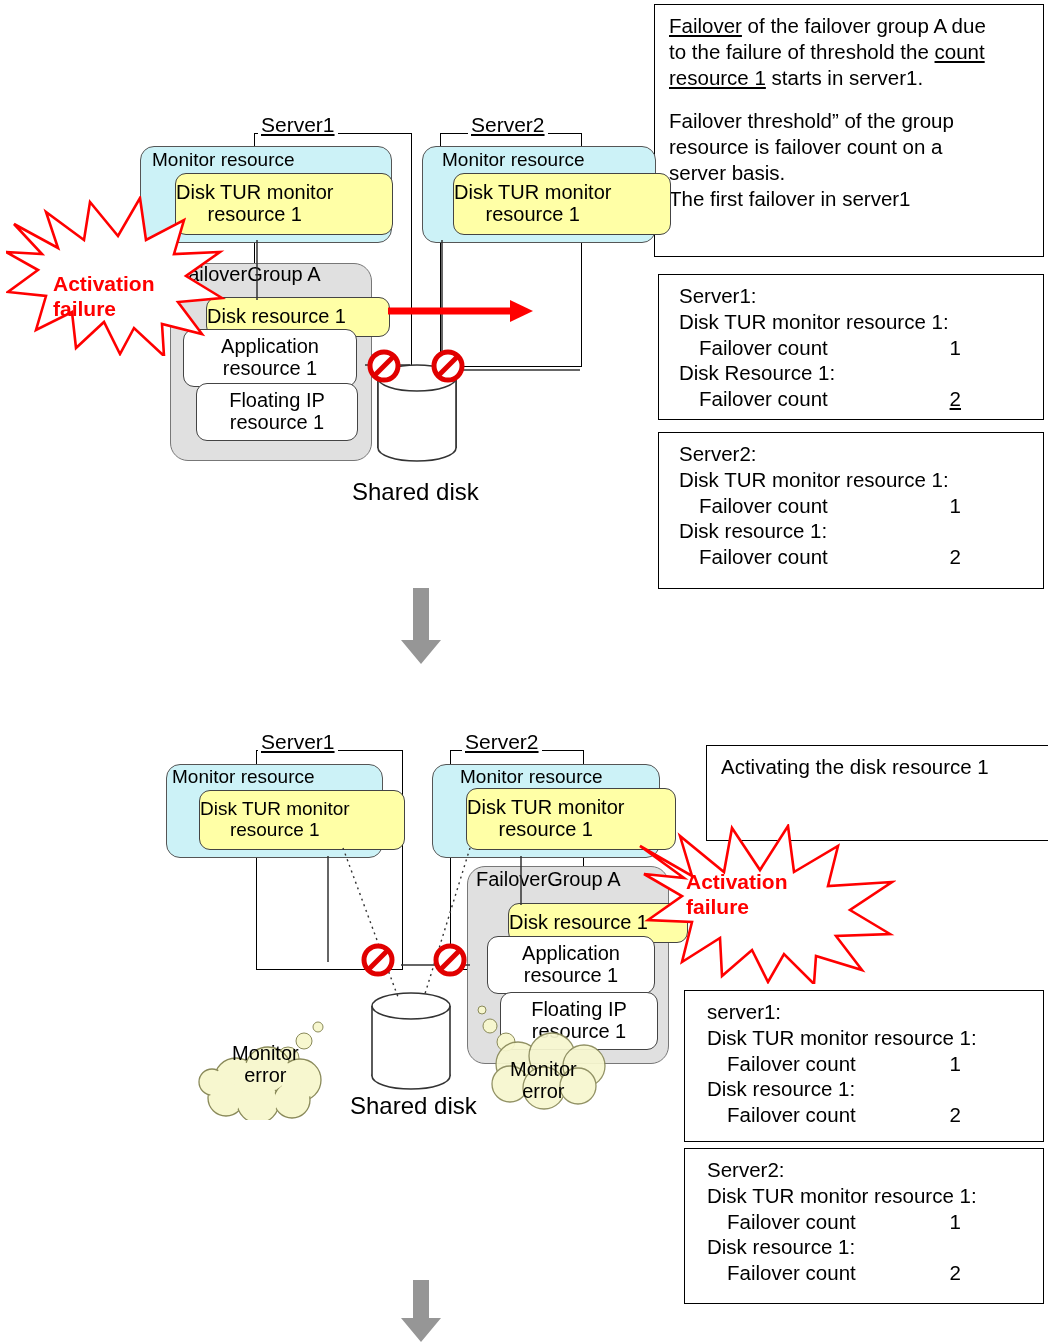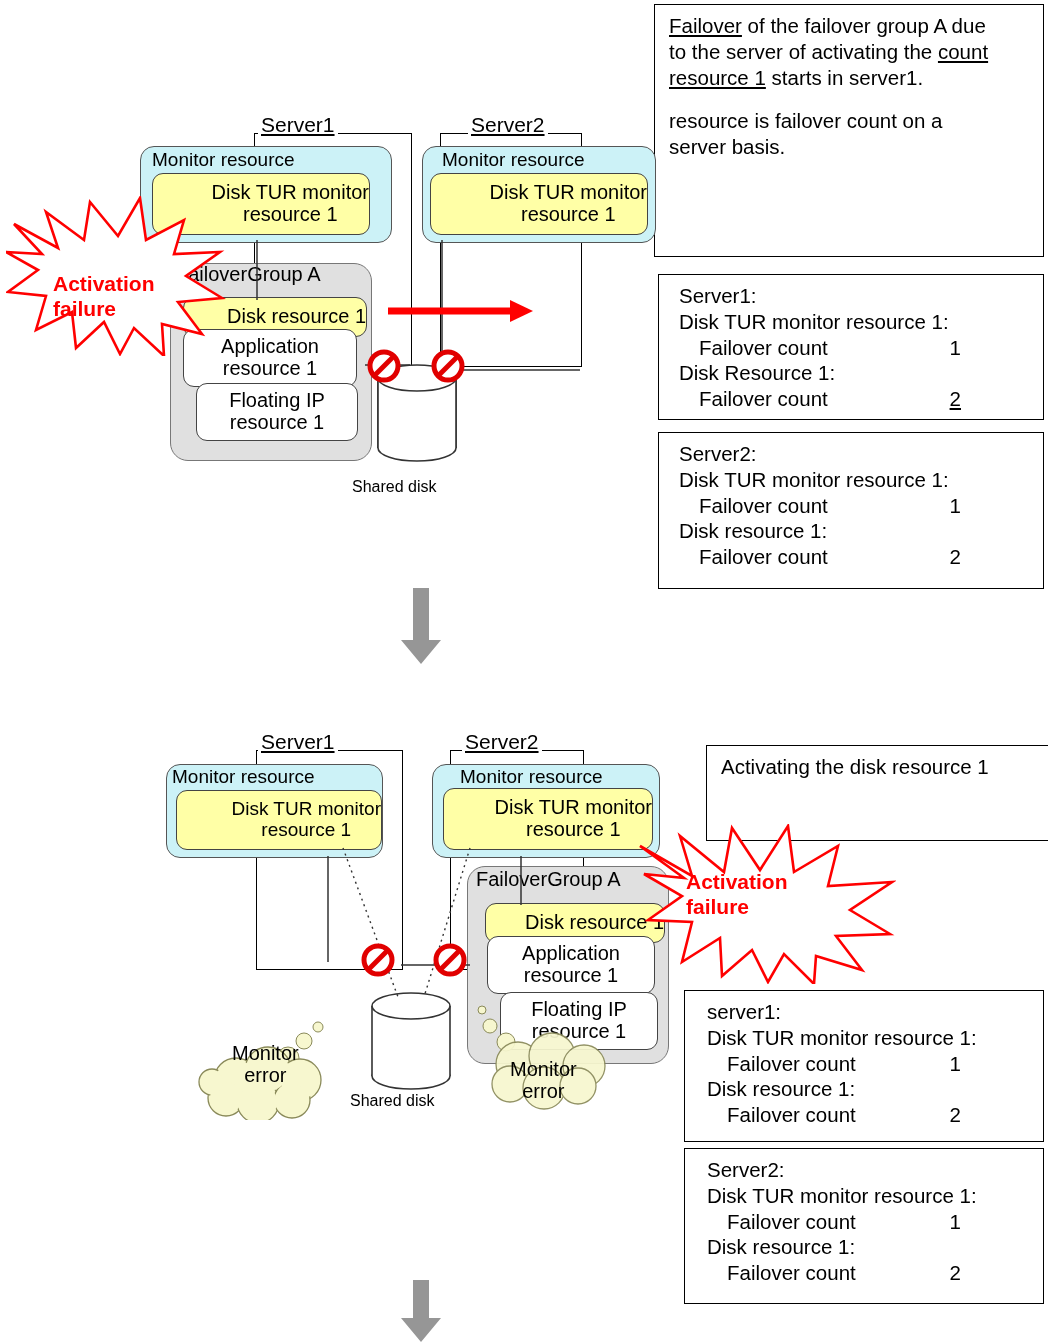--- a/index.html
+++ b/index.html
@@ -45,25 +45,26 @@
     white-space: nowrap;
   }
   
   .yellow-box {
     position: absolute;
     background: #ffffa6;
     border: 1.5px solid #444;
     border-radius: 11px;
     display: flex;
     align-items: center;
-    justify-content: flex-end;
+    justify-content: flex-start;
     text-align: center;
     font-size: 20px;
     line-height: 1.08;
     z-index: 6;
+    margin-left: 23px;
   }
   
   .white-box {
     position: absolute;
     background: #ffffff;
     border: 1.5px solid #444;
     border-radius: 11px;
     display: flex;
     align-items: center;
     justify-content: center;
@@ -101,21 +102,21 @@
   .panel .blank { display:block; height: 18px; }
   .cnt-row { display: flex; }
   .cnt-row .lbl { padding-left: 20px; }
   .cnt-row .val { margin-left: auto; padding-right: 72px; }
   .cnt-row .val.uline { text-decoration: underline; }
 
   
   .cyl { position: absolute; z-index: 3; }
   .disk-label {
     position: absolute;
-    font-size: 16px;
+    font-size: 24px;
     white-space: nowrap;
     z-index: 8;
   }
 
   
   .burst { position: absolute; z-index: 12; }
   .burst-text {
     position: absolute;
     color: #ff0000;
     font-weight: bold;
@@ -219,28 +220,30 @@
 <div class="burst-text" style="left:53px; top:272px;">
   <div>Activation</div>
   <div>failure</div>
 </div>
 
 <div class="panel" style="left:654px; top:4px; width:390px; height:253px;">
   <div>
     <span class="u">Failover</span><span> of the failover group A due</span>
   </div>
   <div>
-    <span>to the server of activating the </span><span class="u">count</span>
+    <span>to the failure of threshold the </span><span class="u">count</span>
   </div>
   <div>
     <span class="u">resource 1</span><span> starts in server1.</span>
   </div>
   <span class="blank"></span>
+  <div>Failover threshold” of the group</div>
   <div>resource is failover count on a</div>
   <div>server basis.</div>
+  <div>The first failover in server1</div>
 </div>
 
 <div class="panel" style="left:658px; top:274px; width:386px; height:146px; padding-left:20px;">
   <div>Server1:</div>
   <div>Disk TUR monitor resource 1:</div>
   <div class="cnt-row">
     <span class="lbl">Failover count</span>
     <span class="val">1</span>
   </div>
   <div>Disk Resource 1:</div>

